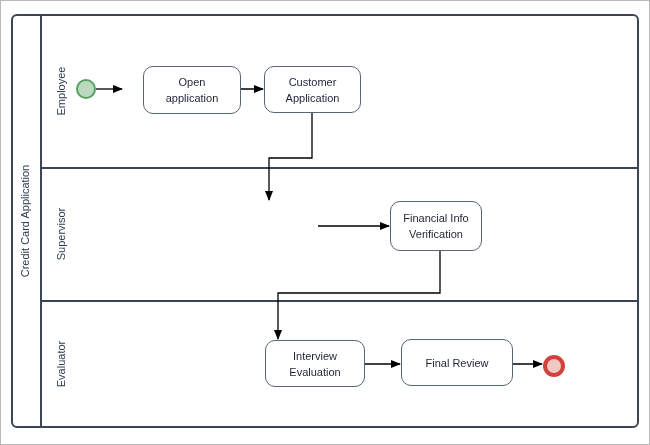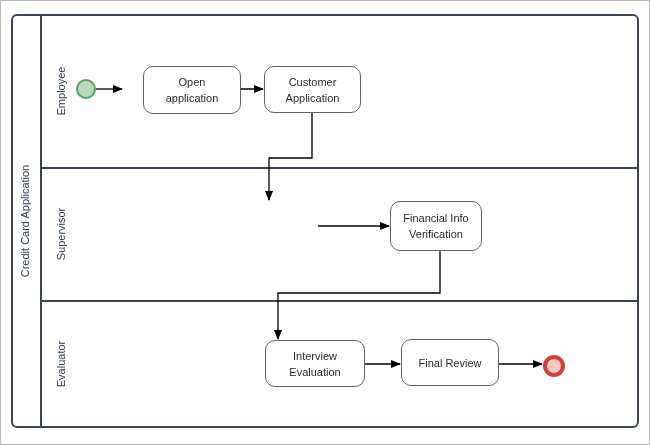--- a/index.html
+++ b/index.html
@@ -64,21 +64,21 @@
     font-size: 11px;
     line-height: 16px;
     color: #1d2433;
     padding: 4px 10px;
   }
   #task-open-application      { left: 122px; top: 65px;  width: 98px;  height: 48px; margin-left: 20px; }
   #task-customer-application  { left: 263px; top: 65px;  width: 97px;  height: 47px; }
   #task-personal-info         { left: 217px; top: 200px; width: 100px; height: 50px; }
   #task-financial-info        { left: 389px; top: 200px; width: 92px; height: 50px; }
   #task-interview-evaluation  { left: 228px; top: 339px; width: 100px; height: 47px; margin-left: 36px; }
-  #task-final-review          { left: 400px; top: 338px; width: 98px;  height: 47px; }
+  #task-final-review          { left: 400px; top: 338px; width: 112px;  height: 47px; }
   
   .event { position: absolute; border-radius: 50%; }
   #start-event {
     left: 75px; top: 78px;
     width: 20px; height: 20px;
     background: #bcd9bd;
     border: 2px solid #55a160;
   }
   #end-event {
     left: 542px; top: 354px;

